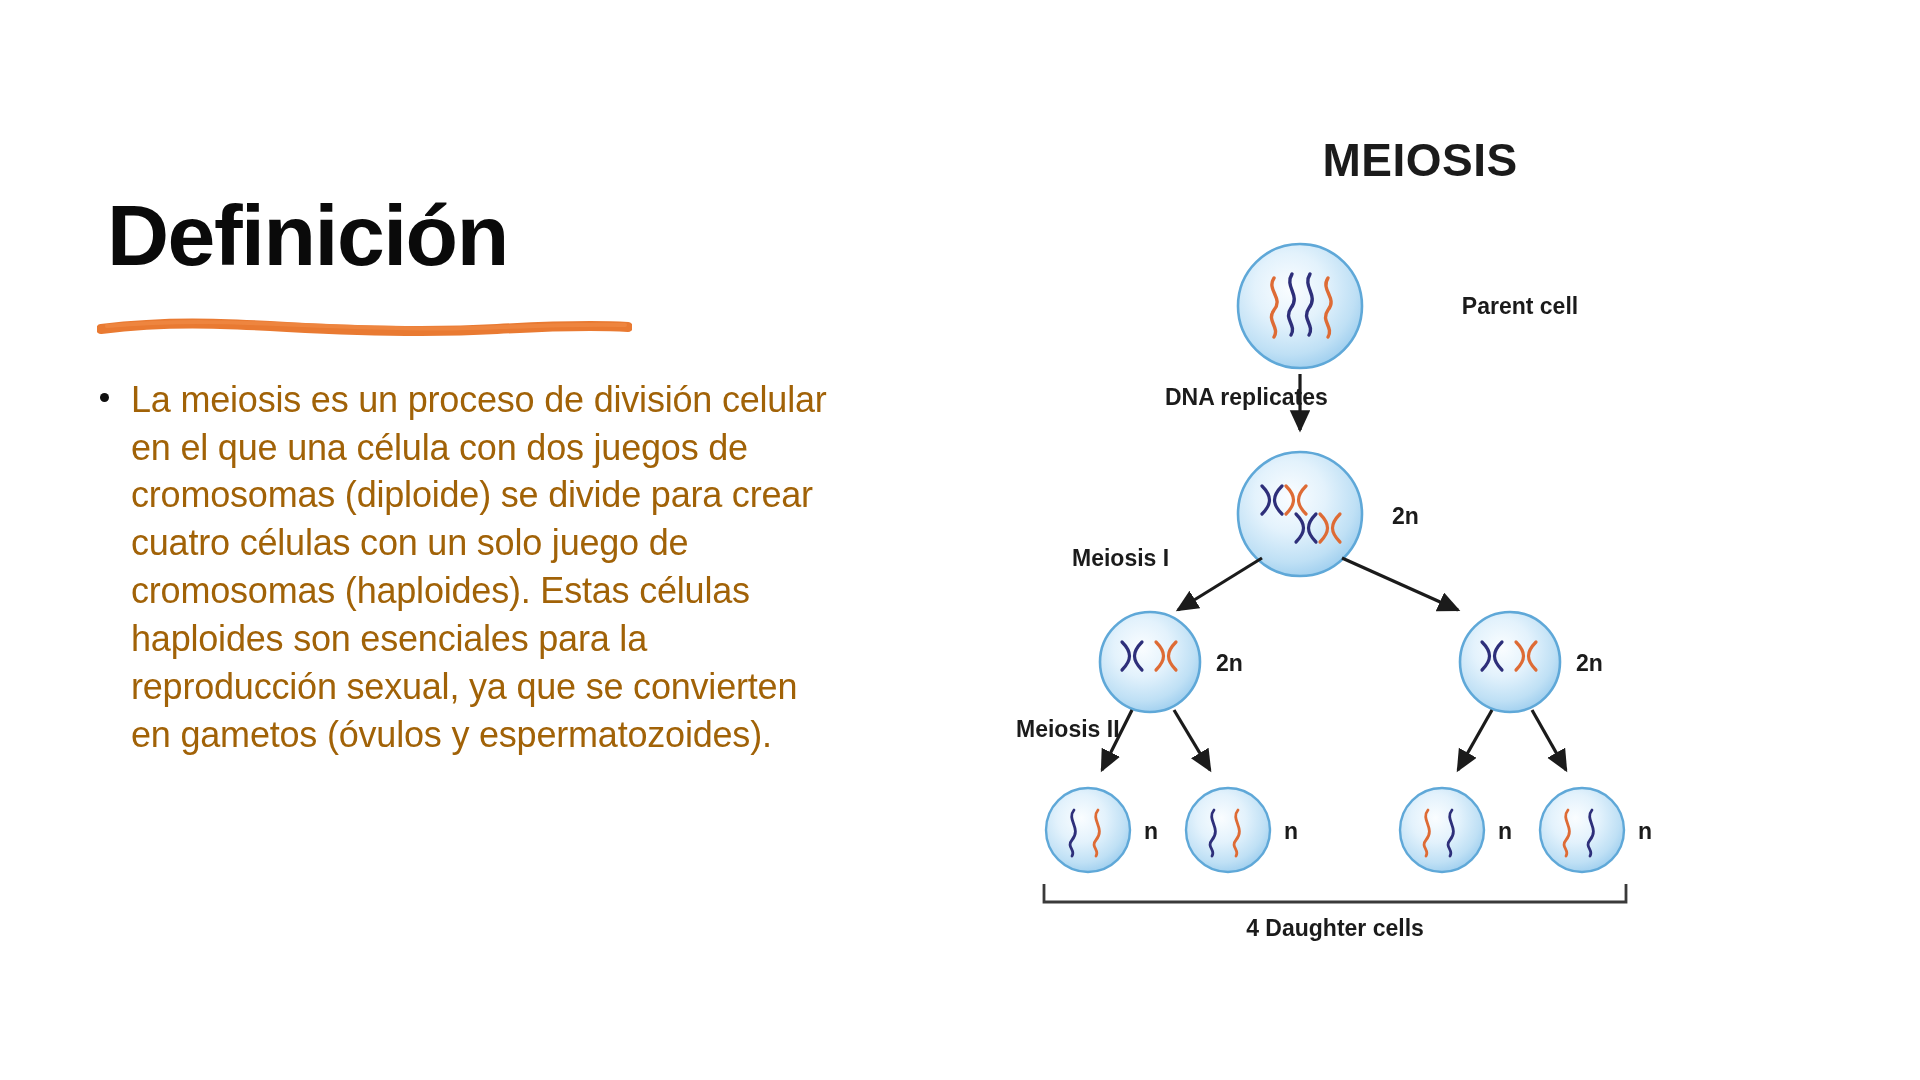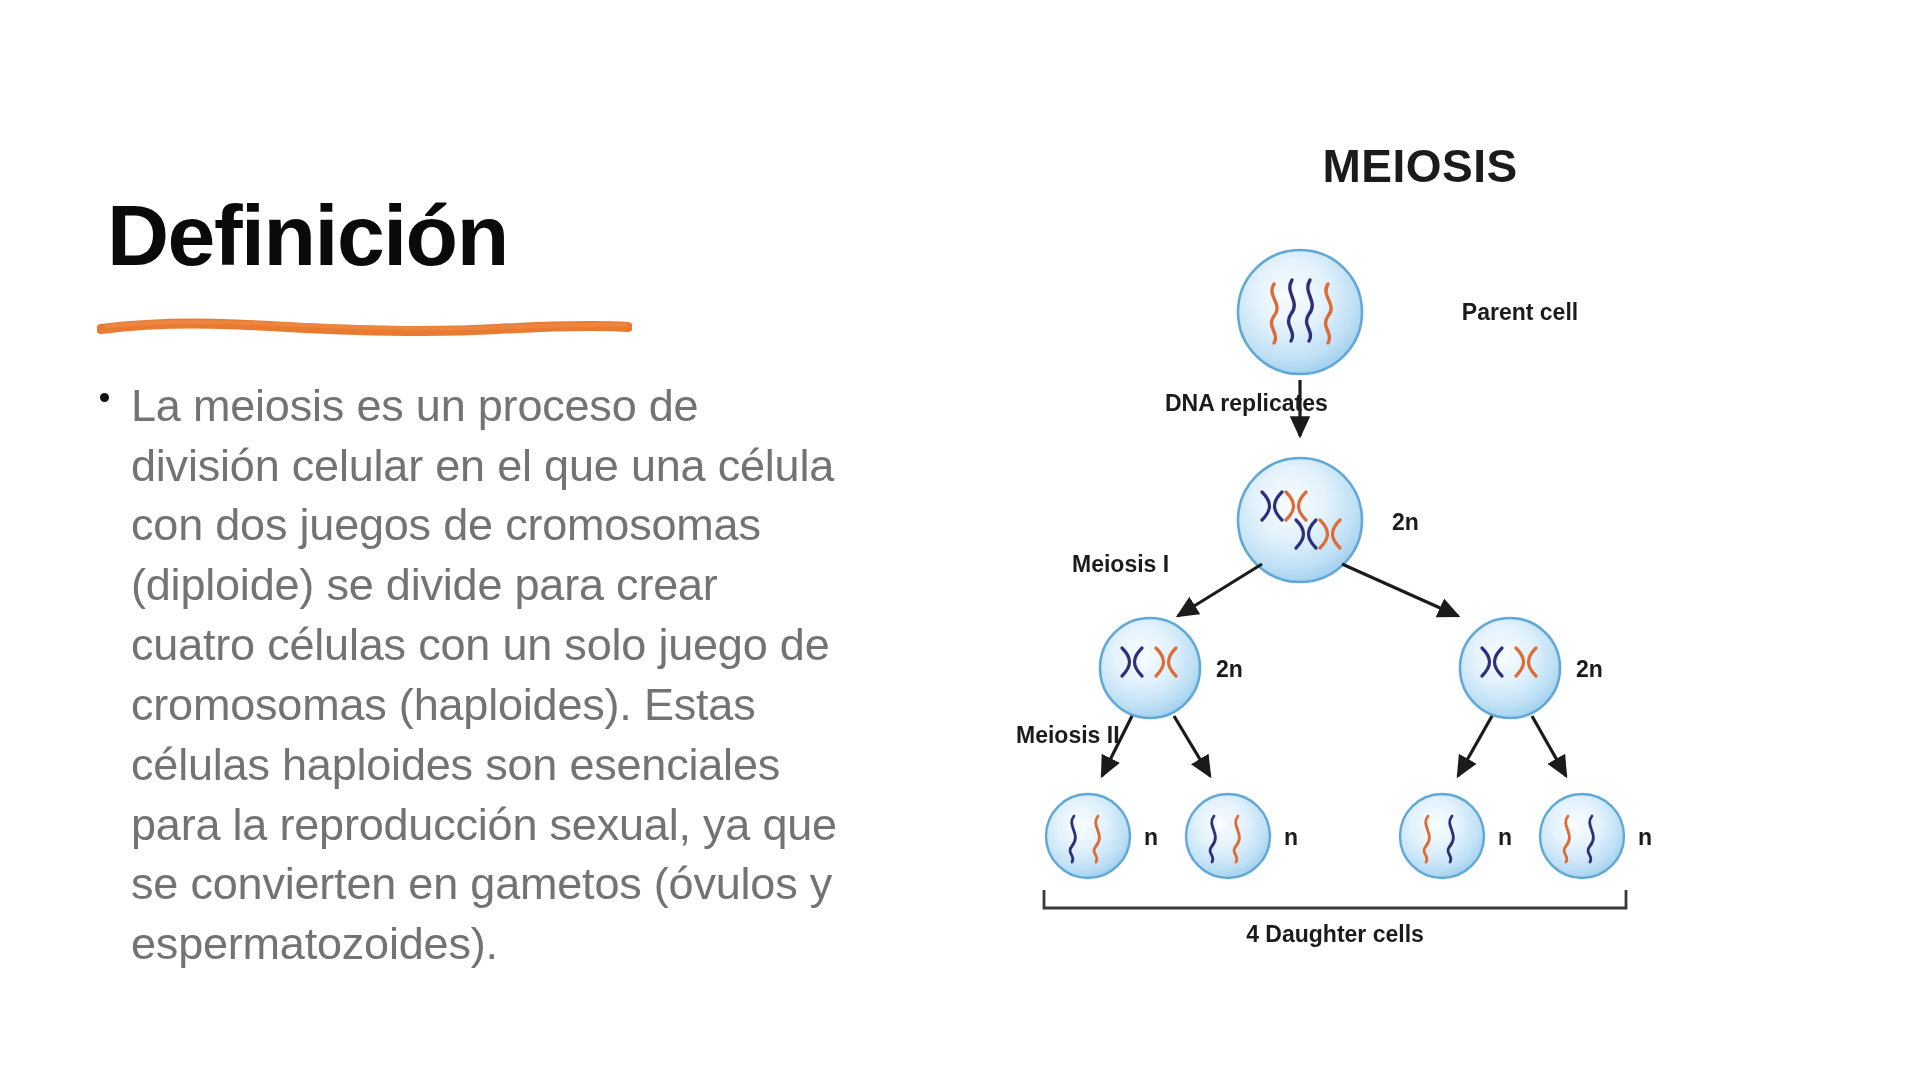--- a/index.html
+++ b/index.html
@@ -49,41 +49,41 @@
   .underline-wrap svg { display:block; width:100%; height:100%; }
 
   .bullet-list {
     margin: 36px 0 0 0;
     padding: 0;
     list-style: none;
   }
   .bullet-item {
     position: relative;
     padding-left: 36px;
-    font-size: 45px;
+    font-size: 36px;
     line-height: 1.33;
-    color: #737373;
+    color: #a16207;
     letter-spacing: -0.2px;
     max-width: 715px;
   }
   .bullet-dot {
     position: absolute;
     left: 5px;
     top: 17px;
     width: 9px;
     height: 9px;
     border-radius: 50%;
     background: #101010;
   }
 
   
   .diagram {
     position: absolute;
     left: 1010px;
-    top: 124px;
+    top: 118px;
     width: 820px;
     height: 840px;
   }
   .diagram svg { display: block; width: 100%; height: 100%; }
 
   .dg-title {
     font-family: "Liberation Sans", sans-serif;
     font-weight: bold;
     font-size: 46px;
     fill: #1b1b1b;

